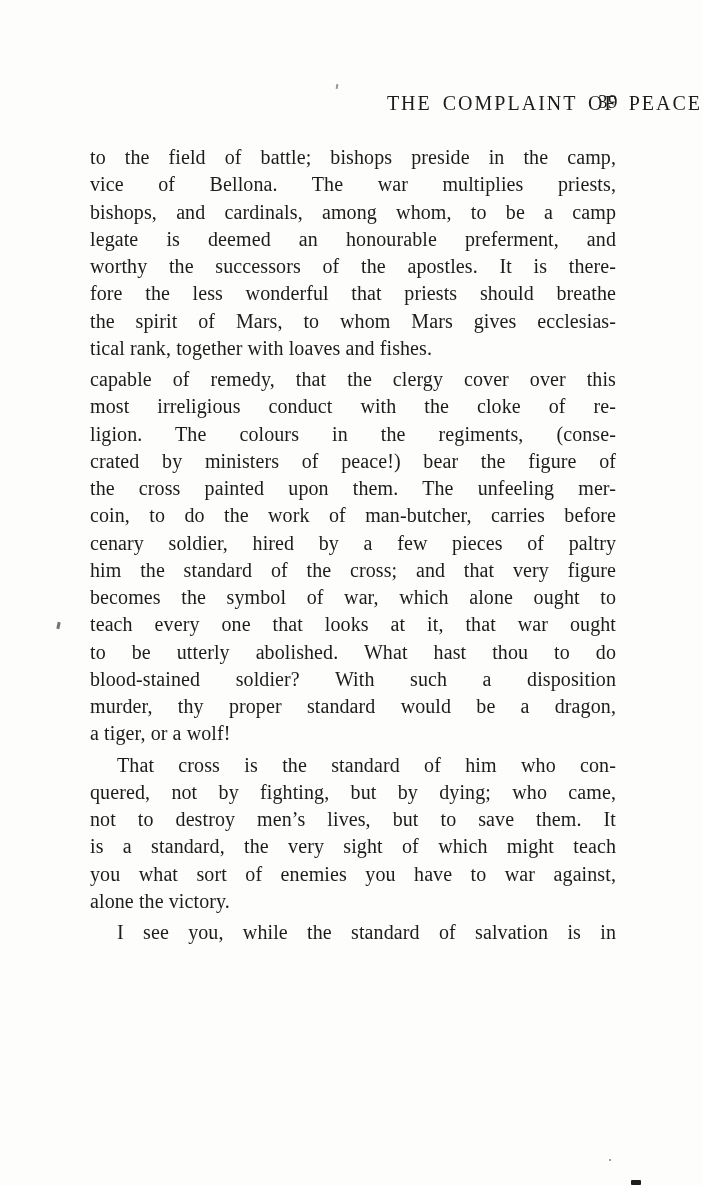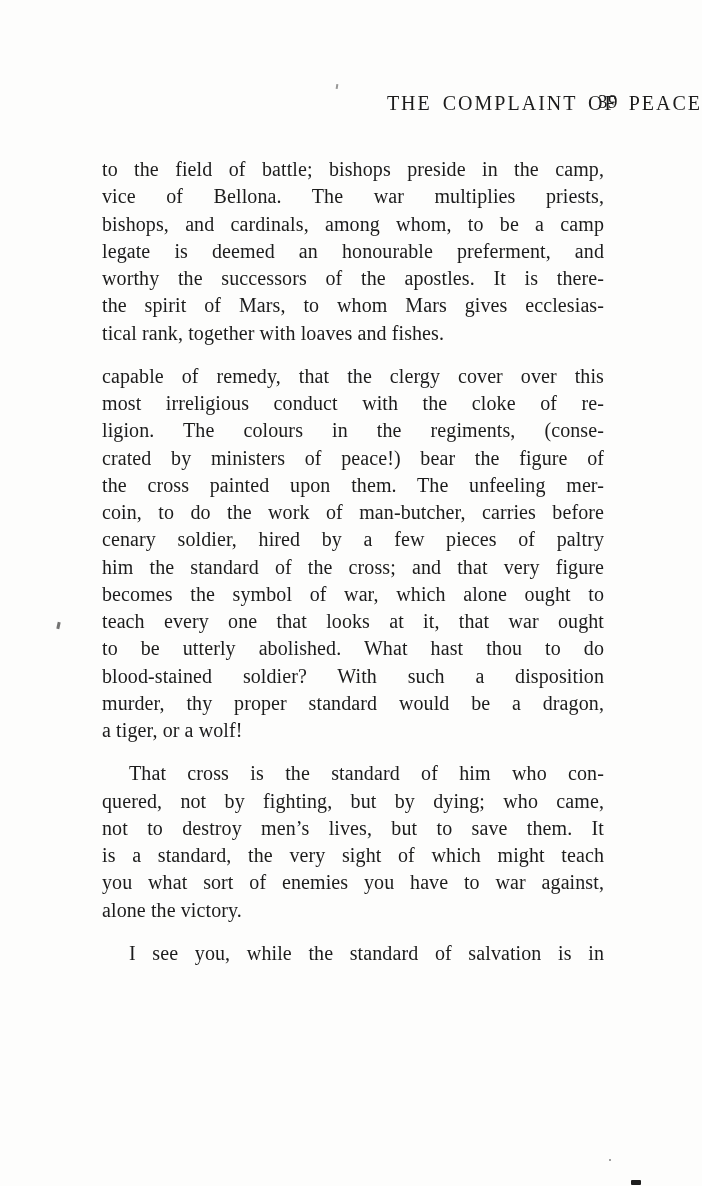--- a/index.html
+++ b/index.html
@@ -42,21 +42,21 @@
   .text-block {
     position: absolute;
     top: 140px;
     left: 86px;
     width: 534px;
     font-size: 20px;
     line-height: 27.25px;
     letter-spacing: 0.1px;
   }
   .paragraph {
-    margin: 16px;
+    margin: 4px;
     padding: 0;
   }
   .line {
     text-align: justify;
     text-align-last: justify;
     white-space: normal;
   }
   .line.last {
     text-align: center;
     text-align-last: left;
@@ -85,20 +85,21 @@
   </div>
 
   <div class="text-block">
 
     <div class="paragraph">
       <div class="line">to the field of battle; bishops preside in the camp,</div>
       <div class="line">vice of Bellona. The war multiplies priests,</div>
       <div class="line">bishops, and cardinals, among whom, to be a camp</div>
       <div class="line">legate is deemed an honourable preferment, and</div>
       <div class="line">worthy the successors of the apostles. It is there-</div>
+      <div class="line">fore the less wonderful that priests should breathe</div>
       <div class="line">the spirit of Mars, to whom Mars gives ecclesias-</div>
       <div class="line last">tical rank, together with loaves and fishes.</div>
     </div>
 
     <div class="paragraph">
       <div class="line">capable of remedy, that the clergy cover over this</div>
       <div class="line">most irreligious conduct with the cloke of re-</div>
       <div class="line">ligion. The colours in the regiments, (conse-</div>
       <div class="line">crated by ministers of peace!) bear the figure of</div>
       <div class="line">the cross painted upon them. The unfeeling mer-</div>

